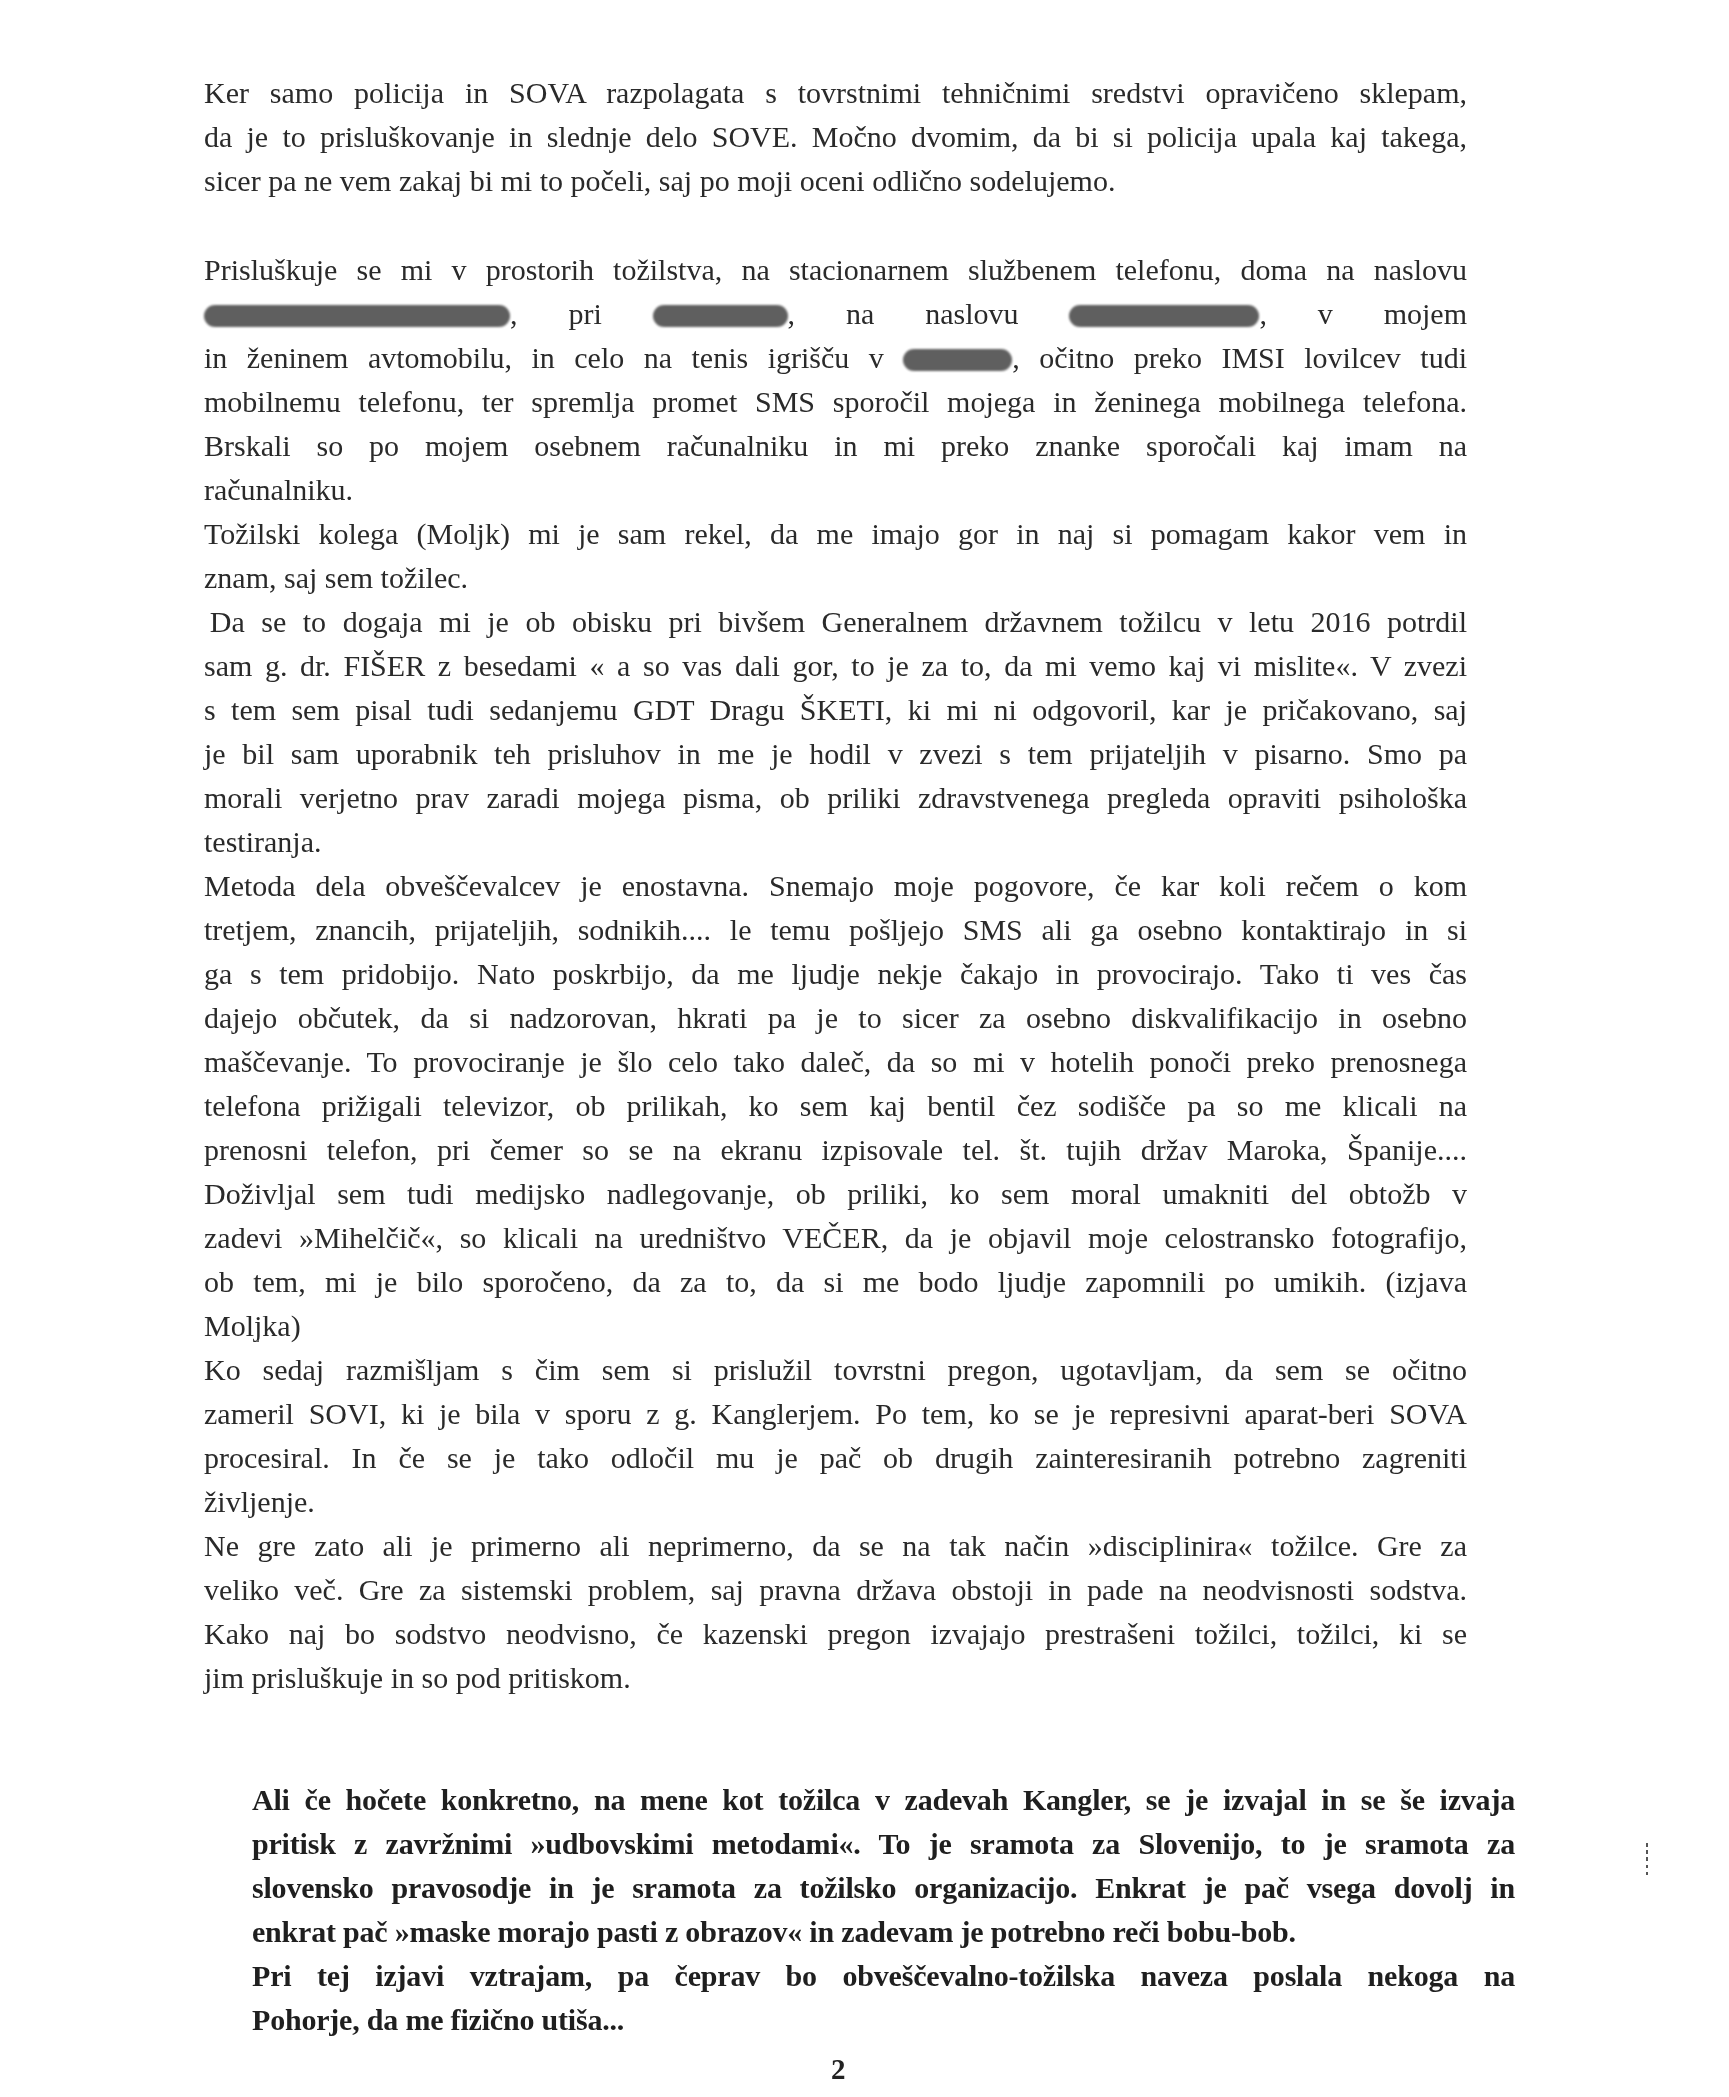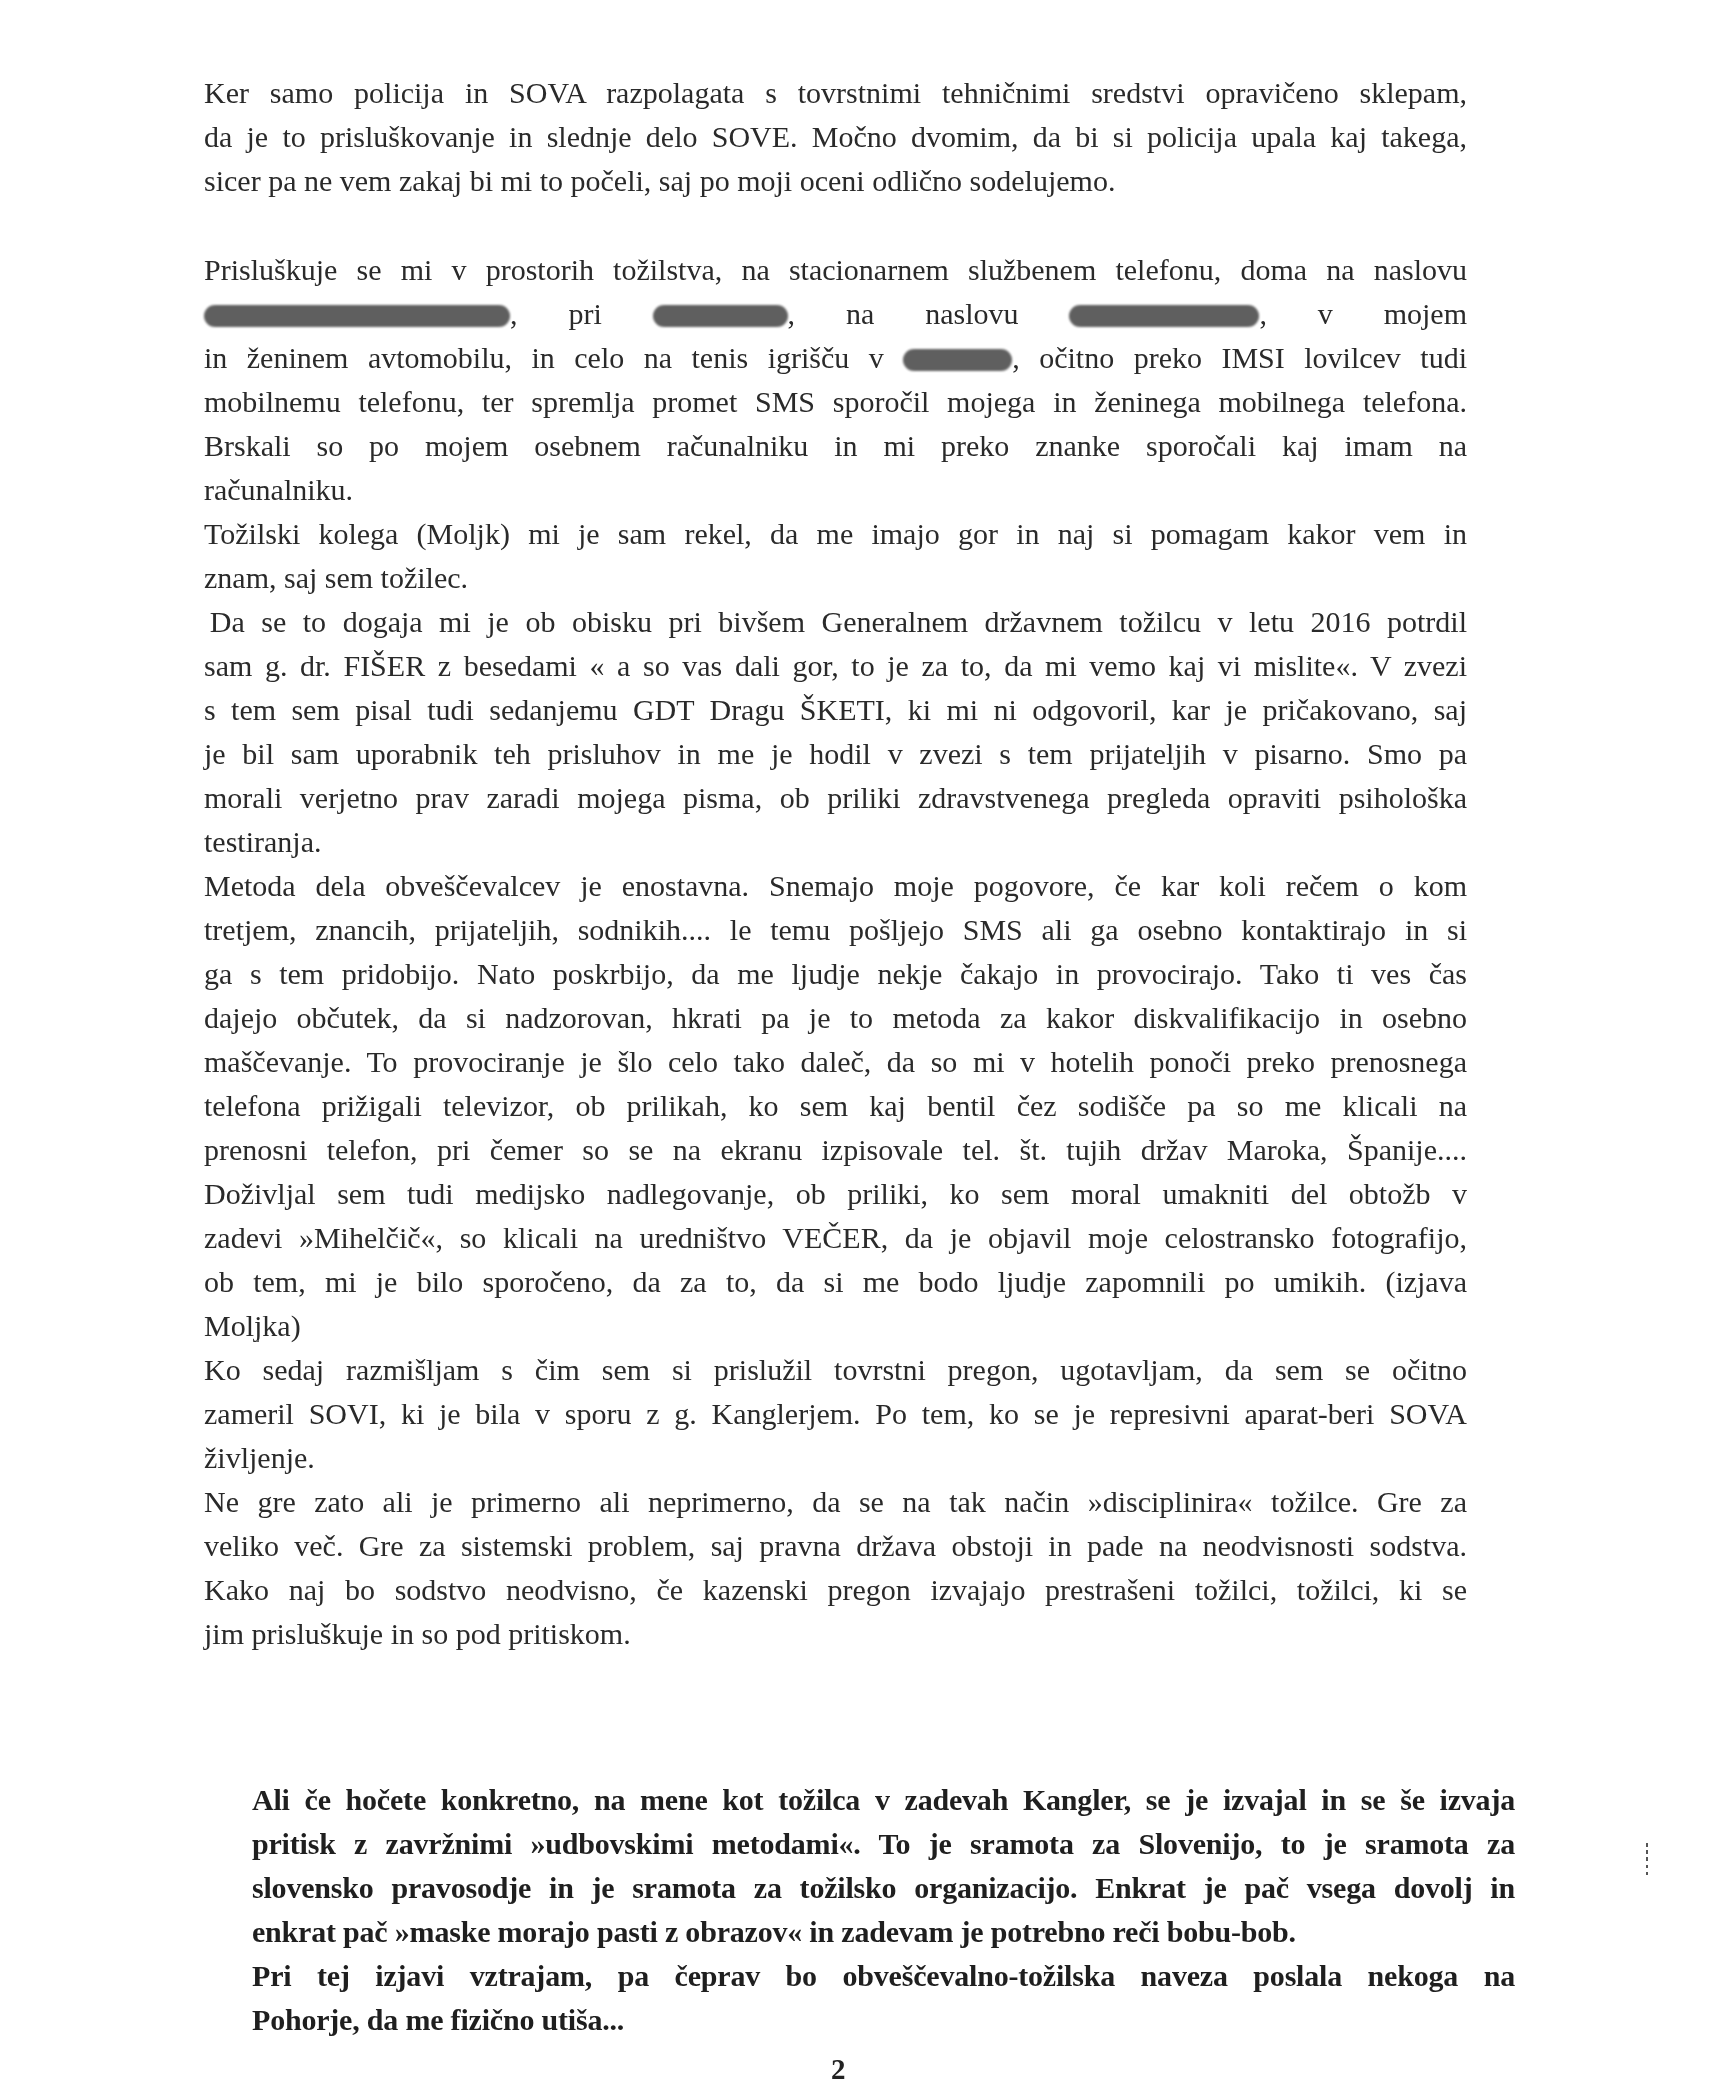--- a/index.html
+++ b/index.html
@@ -46,30 +46,31 @@
     <div class="line last">znam, saj sem tožilec.</div>
     <div class="line indent">Da se to dogaja mi je ob obisku pri bivšem Generalnem državnem tožilcu v letu 2016 potrdil</div>
     <div class="line">sam g. dr. FIŠER z besedami « a so vas dali gor, to je za to, da mi vemo kaj vi mislite«. V zvezi</div>
     <div class="line">s tem sem pisal tudi sedanjemu GDT Dragu ŠKETI, ki mi ni  odgovoril, kar je pričakovano, saj</div>
     <div class="line">je bil sam uporabnik teh prisluhov in me je hodil v zvezi s tem prijateljih v pisarno. Smo pa</div>
     <div class="line">morali verjetno prav zaradi mojega pisma, ob priliki zdravstvenega pregleda opraviti psihološka</div>
     <div class="line last">testiranja.</div>
     <div class="line">Metoda dela obveščevalcev je enostavna. Snemajo moje pogovore, če kar koli rečem o kom</div>
     <div class="line">tretjem, znancih, prijateljih, sodnikih.... le temu pošljejo SMS ali ga osebno kontaktirajo in si</div>
     <div class="line">ga s tem pridobijo. Nato poskrbijo, da me ljudje nekje čakajo in provocirajo. Tako ti ves čas</div>
-    <div class="line">dajejo občutek, da si nadzorovan, hkrati pa je to metoda za kakor diskvalifikacijo in osebno</div>
+    <div class="line">dajejo občutek, da si nadzorovan, hkrati pa je to sicer za osebno diskvalifikacijo in osebno</div>
     <div class="line">maščevanje.  To provociranje je šlo celo tako daleč, da so mi v hotelih ponoči preko prenosnega</div>
     <div class="line">telefona prižigali televizor, ob prilikah, ko sem kaj bentil čez sodišče pa so me klicali na</div>
     <div class="line">prenosni telefon, pri čemer so se na ekranu izpisovale tel. št. tujih držav  Maroka, Španije....</div>
     <div class="line">Doživljal sem tudi medijsko nadlegovanje, ob priliki, ko sem moral umakniti del obtožb v</div>
     <div class="line">zadevi »Mihelčič«, so klicali na uredništvo VEČER, da je objavil moje celostransko fotografijo,</div>
     <div class="line">ob tem, mi je bilo sporočeno, da za to, da si me bodo ljudje zapomnili po umikih. (izjava</div>
     <div class="line last">Moljka)</div>
     <div class="line">Ko sedaj razmišljam s čim sem si prislužil tovrstni pregon, ugotavljam, da sem se očitno</div>
     <div class="line">zameril SOVI, ki je bila v sporu z g. Kanglerjem. Po tem, ko se je  represivni aparat-beri SOVA</div>
+    <div class="line">procesiral.  In če se je tako odločil mu je pač ob drugih zainteresiranih potrebno zagreniti</div>
     <div class="line last">življenje.</div>
     <div class="line">Ne gre zato ali je primerno ali neprimerno, da se na tak način »disciplinira« tožilce. Gre za</div>
     <div class="line">veliko več. Gre za sistemski problem, saj pravna država obstoji in pade na neodvisnosti sodstva.</div>
     <div class="line">Kako naj bo sodstvo neodvisno, če kazenski pregon izvajajo prestrašeni tožilci, tožilci, ki se</div>
     <div class="line last">jim prisluškuje in so pod pritiskom.</div>
   </div>
 
   <div class="block bold" style="top:1774px;margin-left:48px;">
     <div class="line">Ali če hočete konkretno, na mene kot tožilca v zadevah Kangler, se je izvajal in se še izvaja</div>
     <div class="line">pritisk z zavržnimi »udbovskimi metodami«. To je sramota za Slovenijo, to je sramota za</div>

